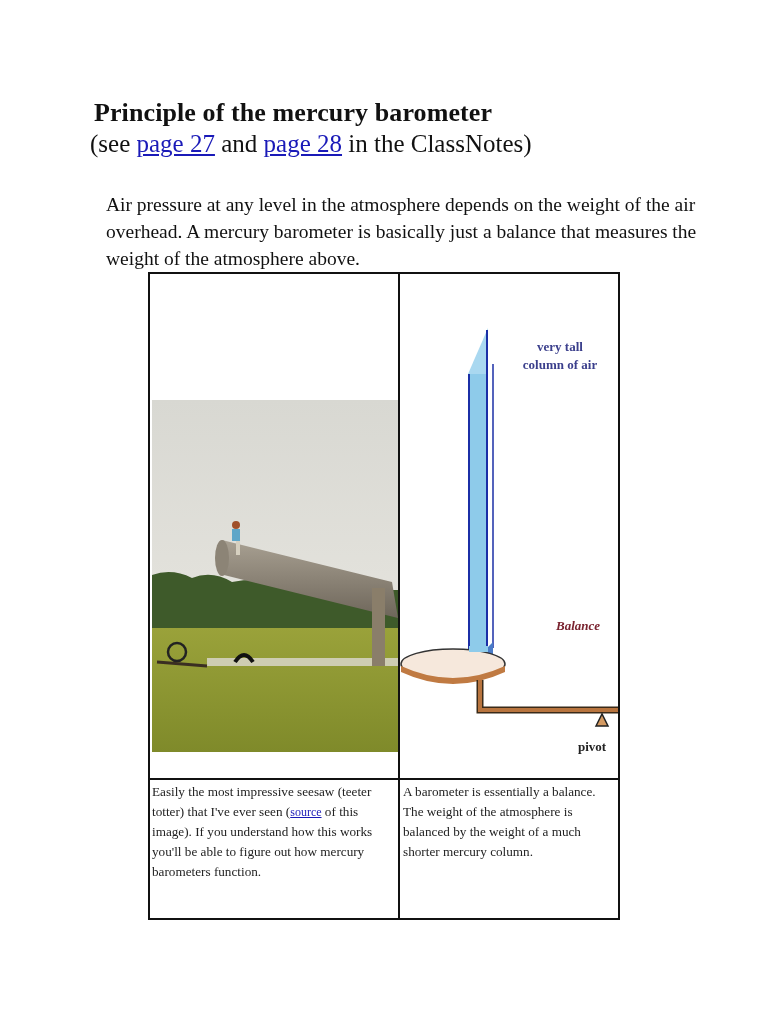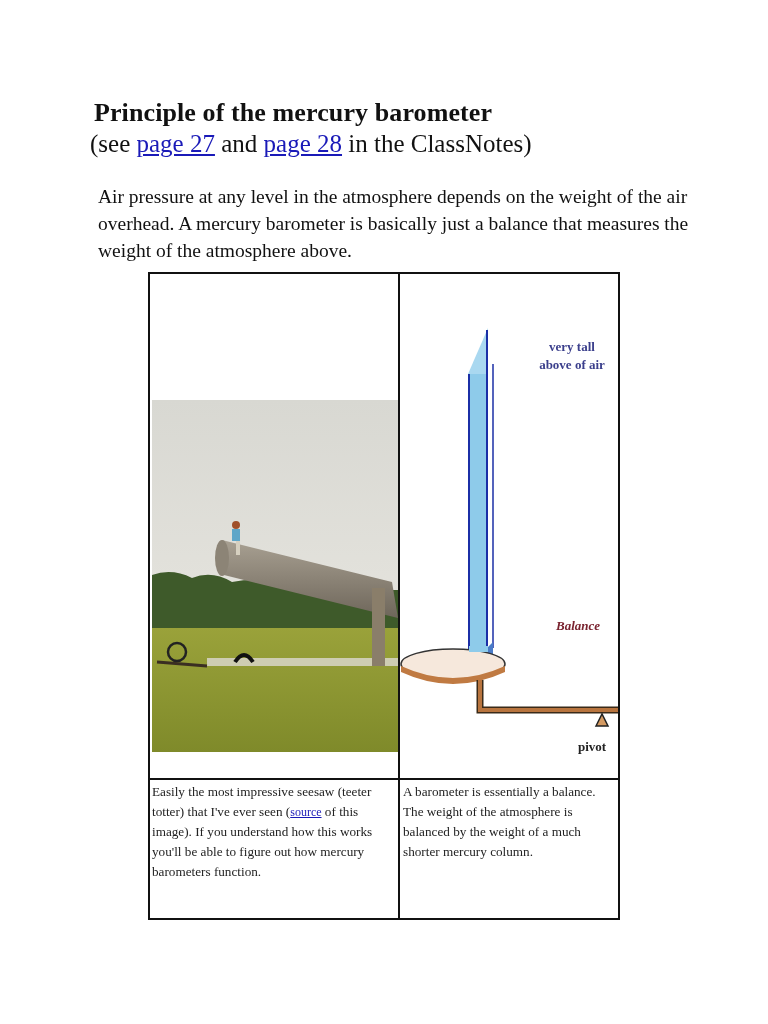--- a/index.html
+++ b/index.html
@@ -23,21 +23,21 @@
 </style>
 </head>
 <body>
 
 <h1 class="title">Principle of the mercury barometer</h1>
 
 <div class="subtitle">
   <span>(see </span><a href="#">page 27</a><span> and </span><a href="#">page 28</a><span> in the ClassNotes)</span>
 </div>
 
-<p class="intro" style="margin:8px;">Air pressure at any level in the atmosphere depends on the weight of the air overhead.  A mercury barometer is basically just a balance that measures the weight of the atmosphere above.</p>
+<p class="intro" style="margin:16px;">Air pressure at any level in the atmosphere depends on the weight of the air overhead.  A mercury barometer is basically just a balance that measures the weight of the atmosphere above.</p>
 
 <div class="table">
   <div class="vdiv"></div>
   <div class="hdiv"></div>
 
   <div class="photo">
     <svg width="246" height="352" viewBox="0 0 246 352">
       <defs>
         <linearGradient id="sky" x1="0" y1="0" x2="0" y2="1">
           <stop offset="0" stop-color="#d8d8d2"></stop>
@@ -76,23 +76,23 @@
       <line x1="87" y1="54" x2="87" y2="378" stroke="#1b2fa6" stroke-width="2"></line>
       <line x1="93" y1="88" x2="93" y2="372" stroke="#1b2fa6" stroke-width="1.5"></line>
       <polygon points="87,372 93,366 93,378 87,378" fill="#4a7cc8"></polygon>
       <ellipse cx="53" cy="388" rx="52" ry="15" fill="#f6e8dc" stroke="#333" stroke-width="1.5"></ellipse>
       <path d="M1 390 L1 396 Q53 420 105 396 L105 390 Q53 414 1 390 Z" fill="#c07a42"></path>
       <rect x="69" y="370" width="19" height="6" fill="#8ecbea"></rect>
       <path d="M80 404 L80 434 L218 434" fill="none" stroke="#3a2a18" stroke-width="7"></path>
       <path d="M80 404 L80 434 L218 434" fill="none" stroke="#b8743e" stroke-width="4"></path>
       <polygon points="196,450 202,438 208,450" fill="#d49a62" stroke="#222" stroke-width="1.5"></polygon>
     </svg>
-    <div class="diagram-label" style="left:122px; top:62px; width:100px; color:#3b3f8c;">
+    <div class="diagram-label" style="left:110px; top:62px; width:100px; color:#3b3f8c;">
       <div>very tall</div>
-      <div>above of air</div>
+      <div>column of air</div>
     </div>
     <div class="diagram-label" style="left:156px; top:341px; color:#7a2430;font-style:italic;">Balance</div>
     <div class="diagram-label" style="left:178px; top:462px; color:#222;">pivot</div>
   </div>
 
   <div class="caption left">
     <span>Easily the most impressive seesaw (teeter totter) that I've ever seen (</span><a href="#">source</a><span> of this image).  If you understand how this works you'll be able to figure out how mercury barometers function.</span>
   </div>
 
   <div class="caption right">

